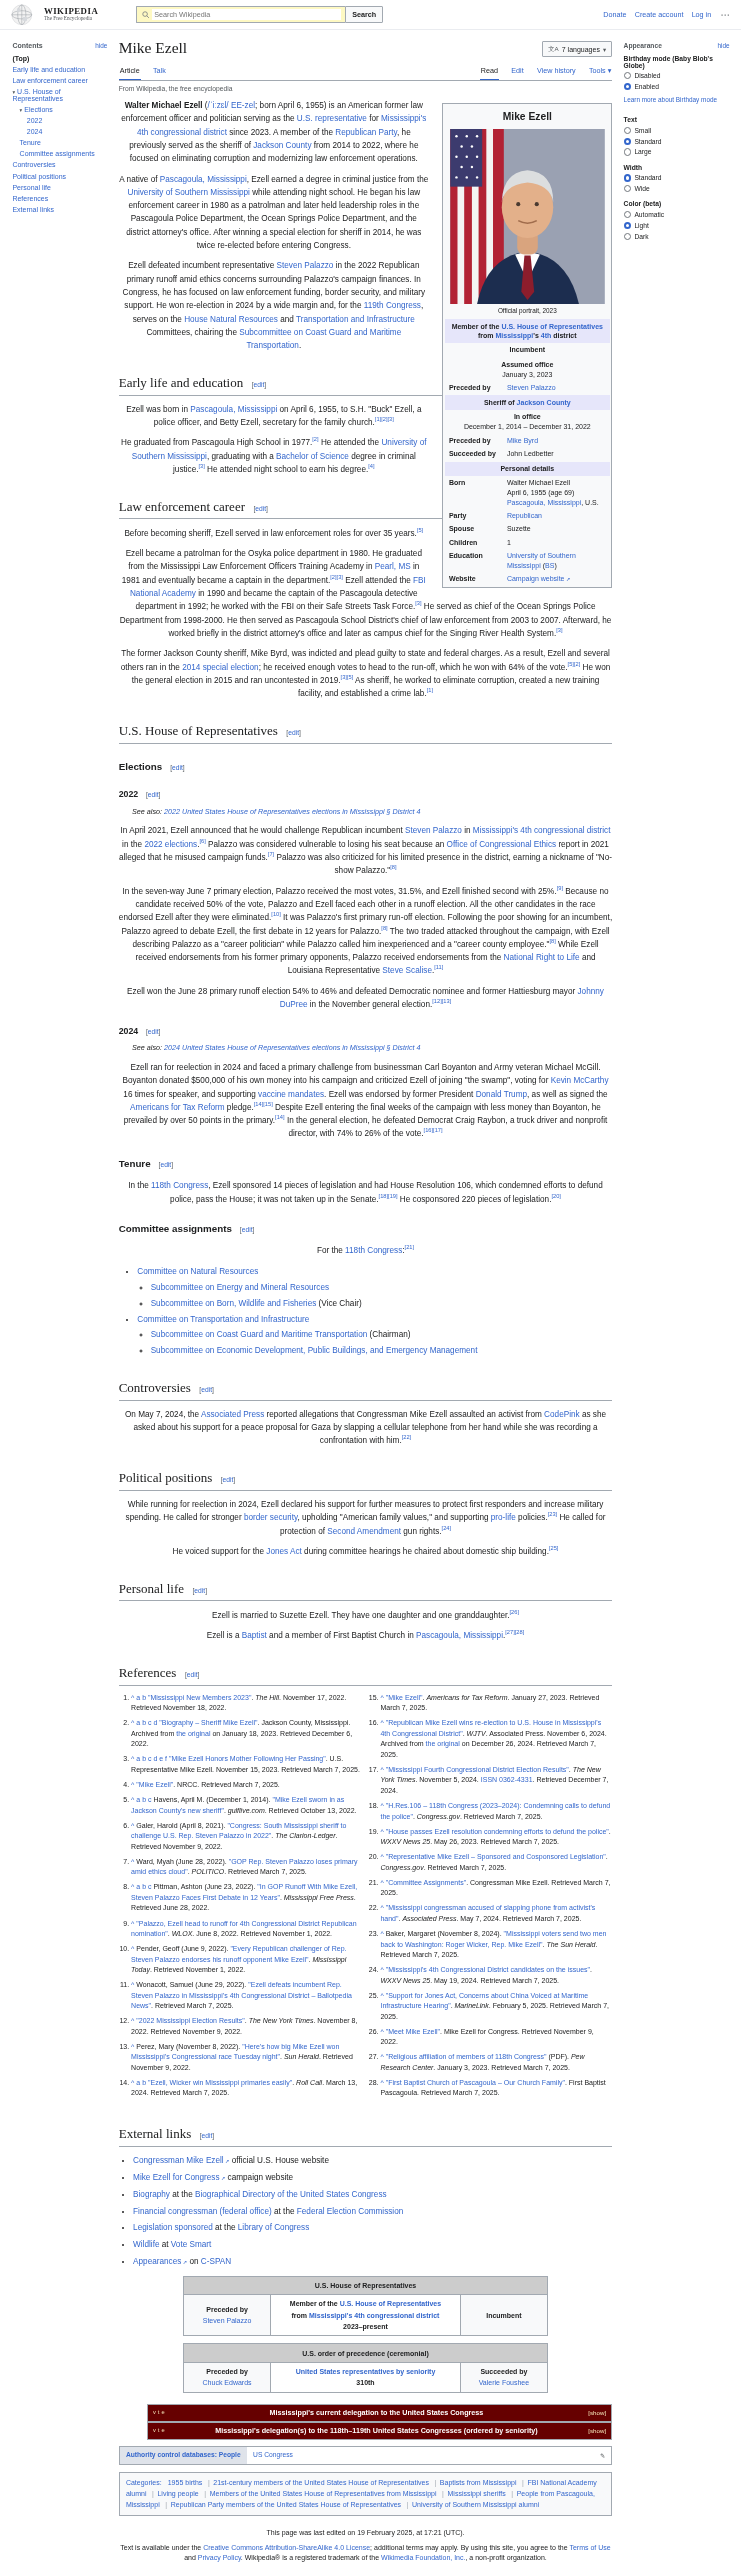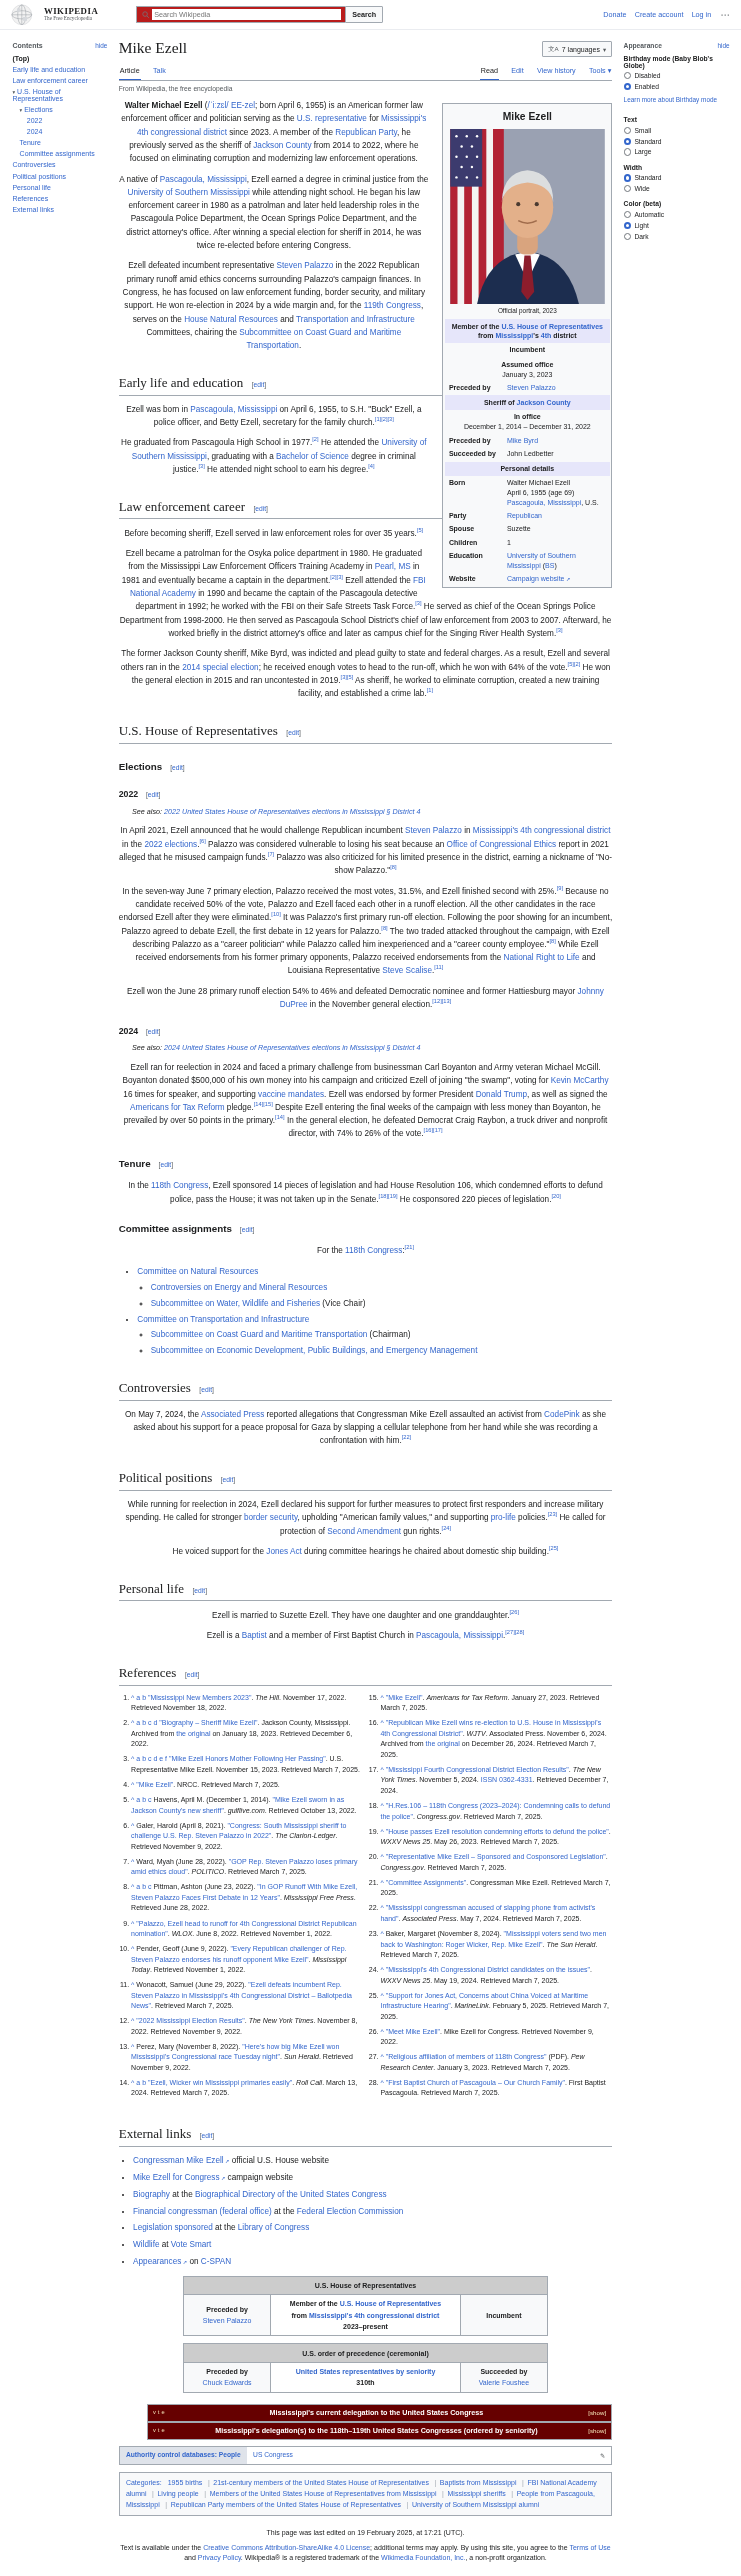--- a/index.html
+++ b/index.html
@@ -9,21 +9,21 @@
 
   
   .hdr { flex:0 0 auto; height:30px; display:flex; align-items:center; gap:7.2px; padding:0 11.3px; border-bottom:0.5px solid #eaecf0; }
   .logo { display:flex; align-items:center; gap:11px; cursor:pointer; }
   .globe { width:21.6px; height:21.6px; }
   .wordmark { font-family:"Liberation Serif","DejaVu Serif",serif; line-height:1.05; }
   .wordmark .wm1 { font-size:8.8px; letter-spacing:0.5px; font-weight:bold; }
   .wordmark .wm2 { font-size:5.2px; color:#54595d; }
   .searchwrap { flex:1; display:flex; justify-content:flex-start; margin-left:31px; }
   .searchbox { display:flex; width:247px; }
-  .searchfield { display:flex; align-items:center; flex:1; border:0.5px solid #a2a9b1; border-right:none; border-radius:1px 0 0 1px; padding:0 4.1px; height:17.5px; background:#b91c1c; }
+  .searchfield { display:flex; align-items:center; flex:1; border:0.5px solid #a2a9b1; border-right:none; border-radius:1px 0 0 1px; padding:0 4.1px; height:17.5px; background:#fef9c3; }
   .searchfield input { border:none; outline:none; flex:1; font-size:7.2px; font-family:inherit; color:#202122; }
   .searchbtn { height:17.5px; border:0.5px solid #a2a9b1; background:#f8f9fa; font-size:7.2px; font-weight:bold; padding:0 6.2px; border-radius:0 1px 1px 0; cursor:pointer; color:#202122; }
   .hdr-right { display:flex; align-items:center; gap:8.2px; font-size:7.2px; }
   .hdr-right a { color:#3366cc; text-decoration:none; cursor:pointer; }
   .ellipsis-btn { border:none; background:none; font-size:9.3px; color:#54595d; cursor:pointer; padding:0 1px; }
 
   
   .layout { flex:1 0 auto; display:grid; grid-template-columns:95px minmax(0,1fr) 106px; gap:11.3px; padding:5.2px 12.4px 0 12.4px; align-items:start; }
 
   
@@ -381,22 +381,22 @@
         <p>In the <a class="lk">118th Congress</a>, Ezell sponsored 14 pieces of legislation and had House Resolution 106, which condemned efforts to defund police, pass the House; it was not taken up in the Senate.<sup class="rf"><a class="lk">[18]</a></sup><sup class="rf"><a class="lk">[19]</a></sup> He cosponsored 220 pieces of legislation.<sup class="rf"><a class="lk">[20]</a></sup></p>
 
         <h3 class="mw-h3">
           <span>Committee assignments</span>
           <span class="editsec">[<a class="lk">edit</a>]</span>
         </h3>
         <p>For the <a class="lk">118th Congress</a>:<sup class="rf"><a class="lk">[21]</a></sup></p>
         <ul class="wul">
           <li><span><a class="lk">Committee on Natural Resources</a></span>
             <ul>
-              <li><span><a class="lk">Controversies on Energy and Mineral Resources</a></span></li>
-              <li><span><a class="lk">Subcommittee on Water, Wildlife and Fisheries</a> (Vice Chair)</span></li>
+              <li><span><a class="lk">Subcommittee on Energy and Mineral Resources</a></span></li>
+              <li><span><a class="lk">Subcommittee on Born, Wildlife and Fisheries</a> (Vice Chair)</span></li>
             </ul>
           </li>
           <li><span><a class="lk">Committee on Transportation and Infrastructure</a></span>
             <ul>
               <li><span><a class="lk">Subcommittee on Coast Guard and Maritime Transportation</a> (Chairman)</span></li>
               <li><span><a class="lk">Subcommittee on Economic Development, Public Buildings, and Emergency Management</a></span></li>
             </ul>
           </li>
         </ul>
 

